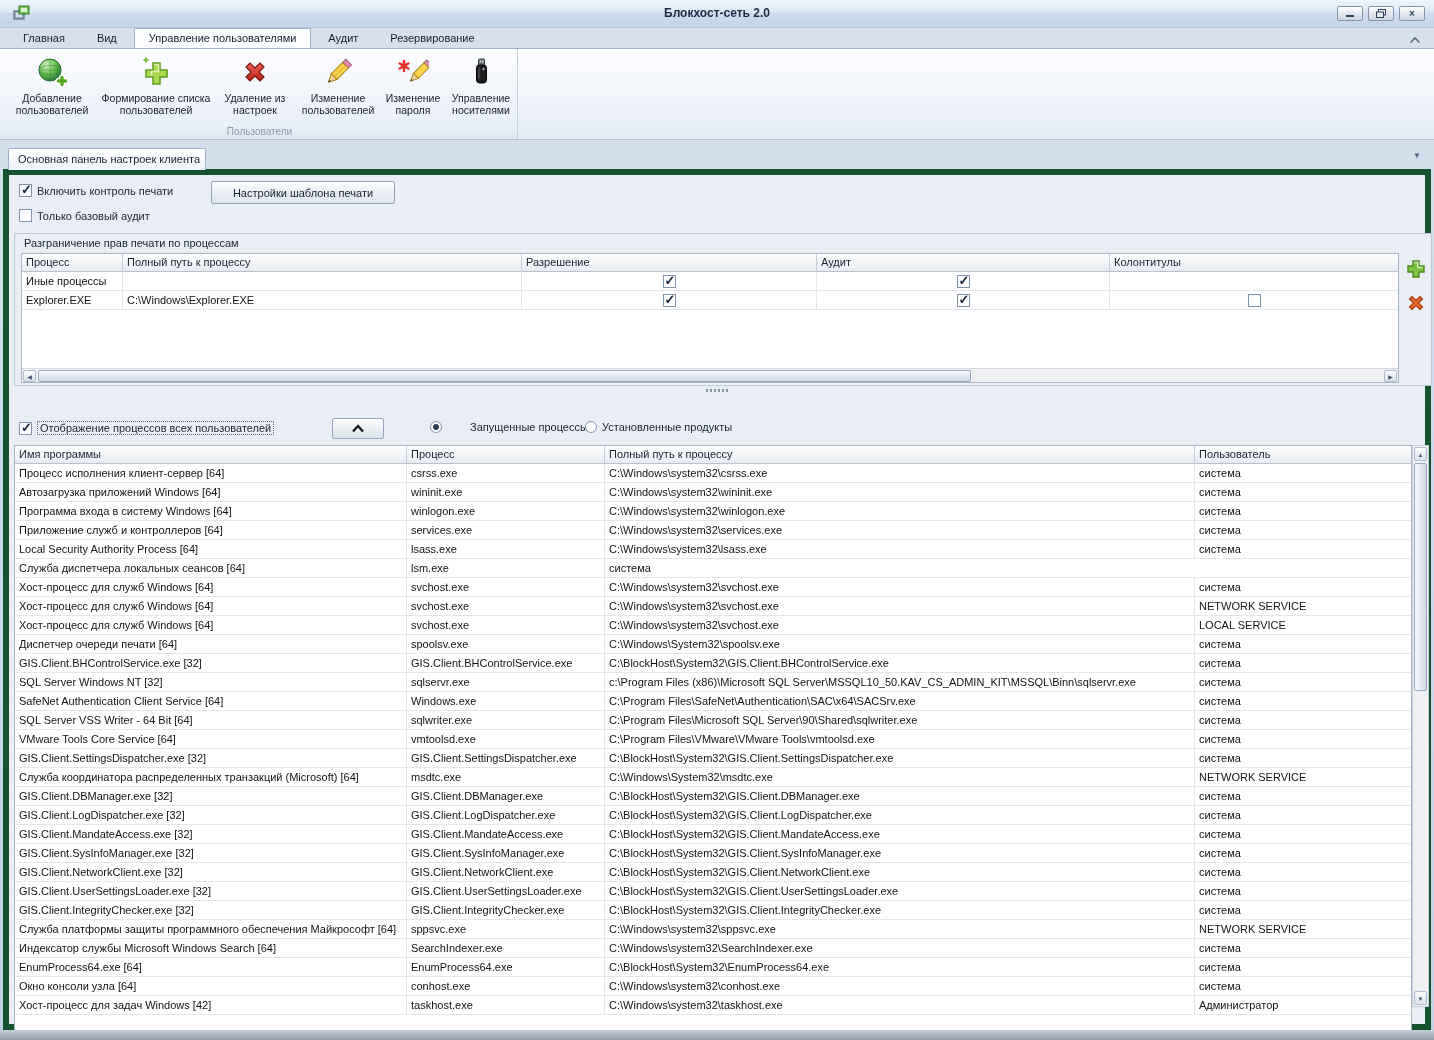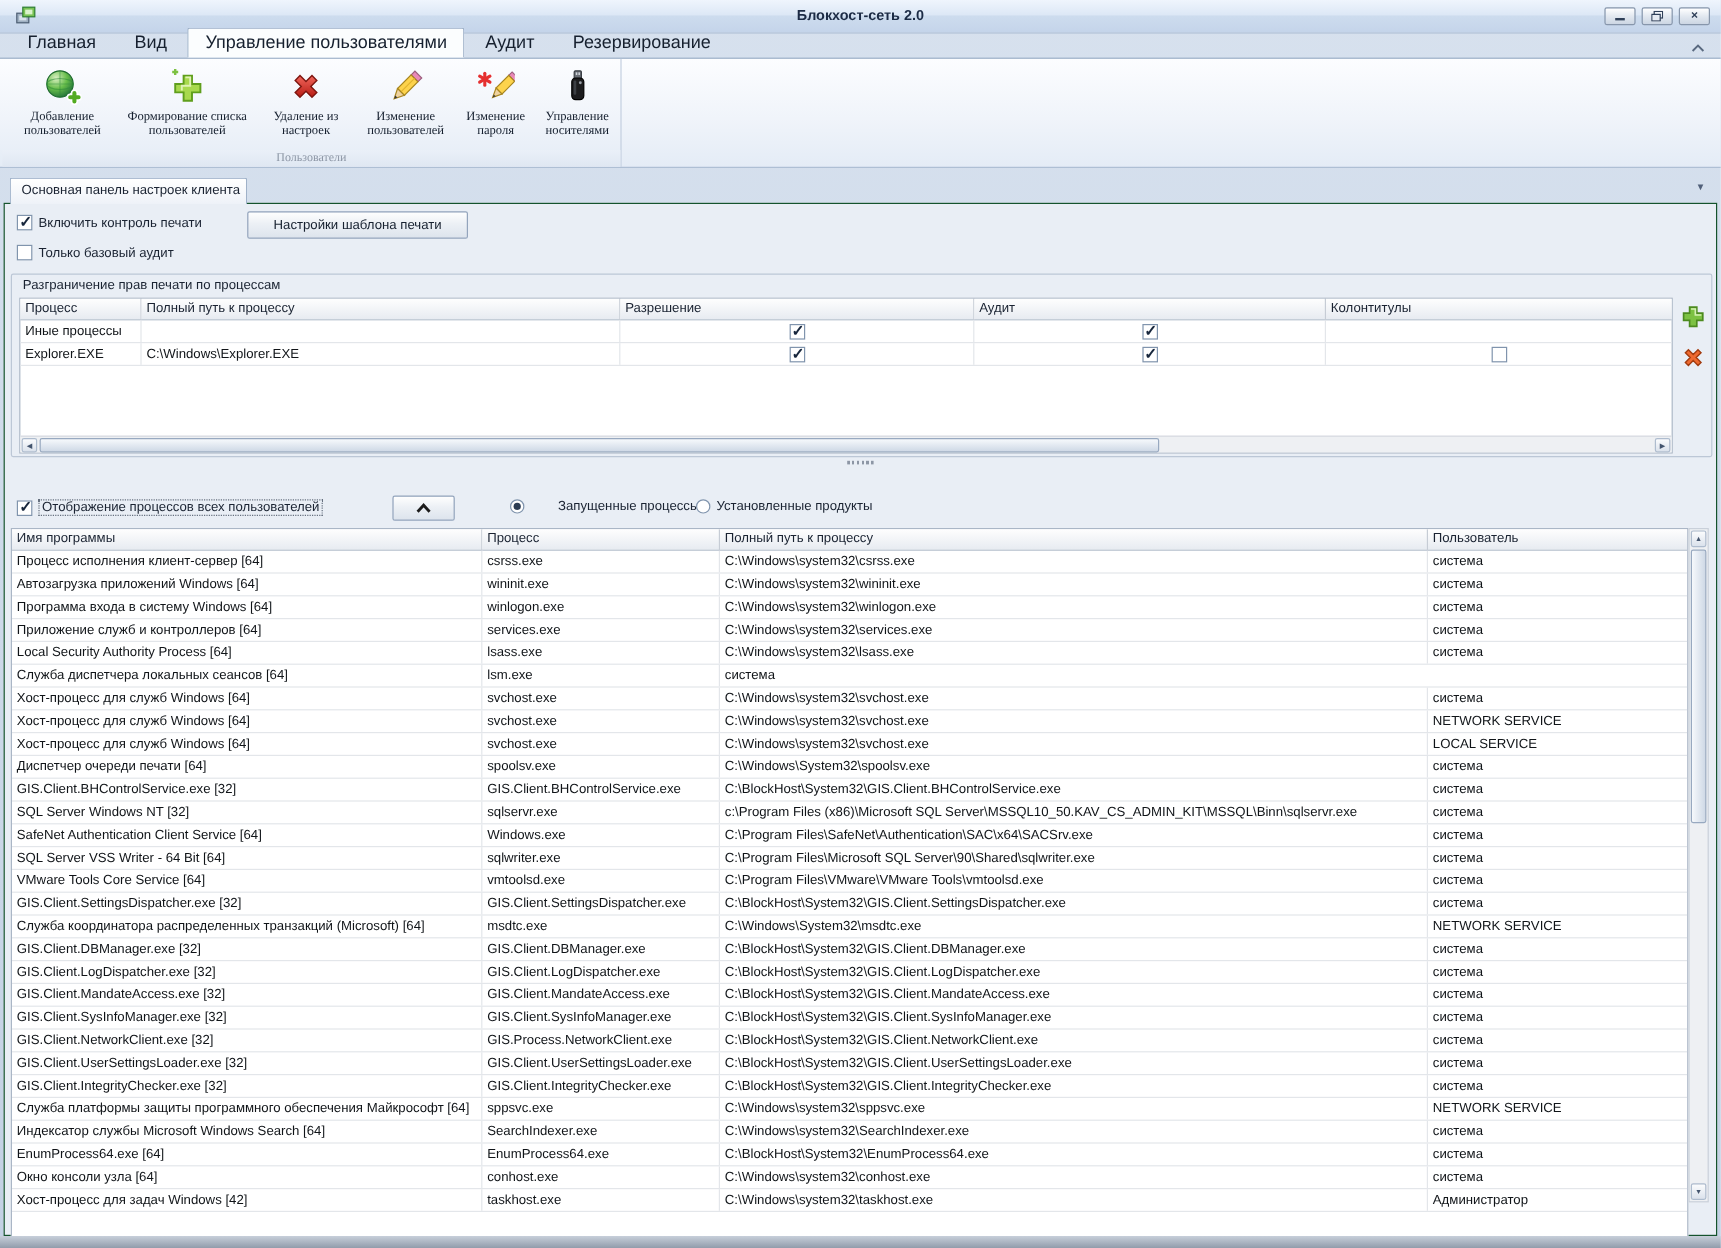--- a/index.html
+++ b/index.html
@@ -20,46 +20,46 @@
   .app-icon { position:absolute; left:13px; top:5px; }
   .win-buttons { position:absolute; right:9px; top:6px; display:flex; gap:5px; }
   .win-btn { width:26px; height:15px; border:1px solid #8796ab; border-radius:2px;
     background:linear-gradient(#ffffff,#e2e8f0 50%,#ccd6e3); display:flex; align-items:center;
     justify-content:center; font-size:10px; color:#2f3f58; line-height:1; }
   .min-bar { width:8px; height:2px; background:#2f3f58; margin-top:5px; }
 
   
   .tabrow { position:absolute; top:28px; left:0; width:100%; height:20px;
     display:flex; align-items:flex-end; padding-left:8px; }
-  .tab { padding:3px 14px 4px; font-size:15px; color:#16202f; margin-right:2px;
+  .tab { padding:3px 14px 4px; font-size:11px; color:#16202f; margin-right:2px;
     border:1px solid transparent; border-bottom:none; white-space:nowrap; }
   .tab.active { background:#fbfdfe; border-color:#9fb1c8; border-radius:2px 2px 0 0;
     position:relative; z-index:3; }
   .ribbon-collapse { position:absolute; right:10px; top:5px; width:18px; height:13px;
     display:flex; align-items:center; justify-content:center; }
 
   
   .ribbon { position:absolute; top:48px; left:0; width:100%; height:92px;
     background:linear-gradient(#fcfdff, #f0f4fa 55%, #e4ecf6);
     border-top:1px solid #9fb1c8; border-bottom:1px solid #aebfd4; z-index:2; }
   .ribbon-group { position:absolute; left:2px; top:0; width:516px; height:90px;
-    border-right:1px solid #c4cfdf;font-family:Liberation Serif, serif; }
+    border-right:1px solid #c4cfdf; }
   .rg-label { position:absolute; left:0; bottom:0; width:100%; height:14px; text-align:center;
     font-size:10px; color:#8d97a6; background:linear-gradient(#eaf0f8,#dfe7f2); line-height:14px; }
   .rb { position:absolute; top:2px; height:74px; display:flex; flex-direction:column;
     align-items:center; padding-top:4px; border:1px solid transparent; border-radius:2px; }
   .rb .lbl { font-size:10.5px; color:#16202f; text-align:center; line-height:12px; margin-top:4px; }
 
   
   .panel-tab { position:absolute; left:8px; top:148px; width:198px; height:22px;
     background:linear-gradient(#ffffff,#eef2f8); border:1px solid #9fb1c8; border-bottom:none;
     border-radius:2px 2px 0 0; z-index:4; font-size:11px; line-height:21px; padding-left:9px; }
   .panel-caret { position:absolute; right:13px; top:151px; font-size:8px; color:#51607a; z-index:4; }
   .content { position:absolute; left:3px; top:169px; width:1428px; height:861px;
-    background:#e9eef5; border:1px solid #14532d; }
+    background:#e9eef5; border:6px solid #14532d; }
 
   
   .cb { position:absolute; display:flex; align-items:center; gap:5px; font-size:11px; }
   .box { width:13px; height:13px; background:#fff; border:1px solid #8094ad; position:relative; flex:none; }
   .box.checked::after { content:"✓"; position:absolute; left:1px; top:-3px;
     font-size:13px; font-weight:bold; color:#17263c; }
   .radio { position:absolute; display:flex; align-items:center; gap:5px; font-size:11px; }
   .circle { width:12px; height:12px; border-radius:50%; background:#fff; border:1px solid #8094ad;
     position:relative; flex:none; }
   .circle.selected::after { content:""; position:absolute; left:2px; top:2px; width:6px; height:6px;
@@ -502,21 +502,21 @@
 
         <div class="grid4 t-row">
           <div class="t-cell">GIS.Client.SysInfoManager.exe [32]</div>
           <div class="t-cell">GIS.Client.SysInfoManager.exe</div>
           <div class="t-cell">C:\BlockHost\System32\GIS.Client.SysInfoManager.exe</div>
           <div class="t-cell" style="border-right:none;">система</div>
         </div>
 
         <div class="grid4 t-row">
           <div class="t-cell">GIS.Client.NetworkClient.exe [32]</div>
-          <div class="t-cell">GIS.Process.NetworkClient.exe</div>
+          <div class="t-cell">GIS.Client.NetworkClient.exe</div>
           <div class="t-cell">C:\BlockHost\System32\GIS.Client.NetworkClient.exe</div>
           <div class="t-cell" style="border-right:none;">система</div>
         </div>
 
         <div class="grid4 t-row">
           <div class="t-cell">GIS.Client.UserSettingsLoader.exe [32]</div>
           <div class="t-cell">GIS.Client.UserSettingsLoader.exe</div>
           <div class="t-cell">C:\BlockHost\System32\GIS.Client.UserSettingsLoader.exe</div>
           <div class="t-cell" style="border-right:none;">система</div>
         </div>

